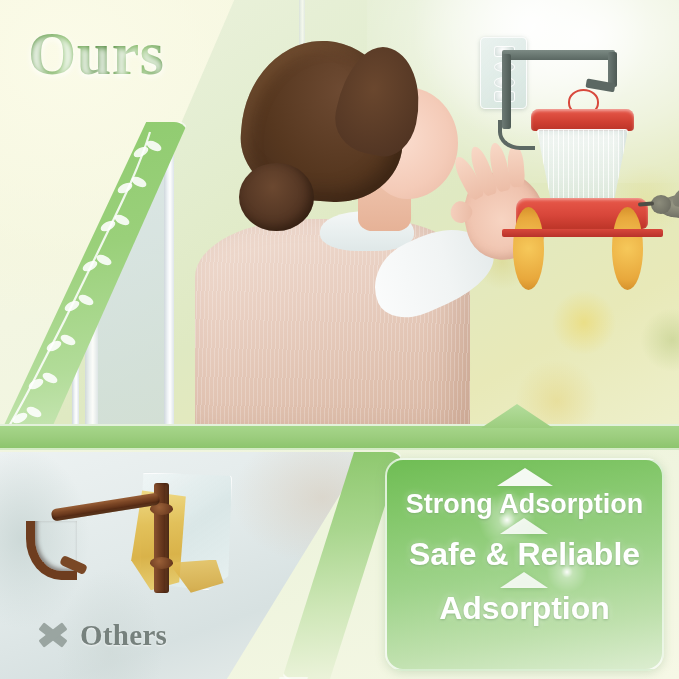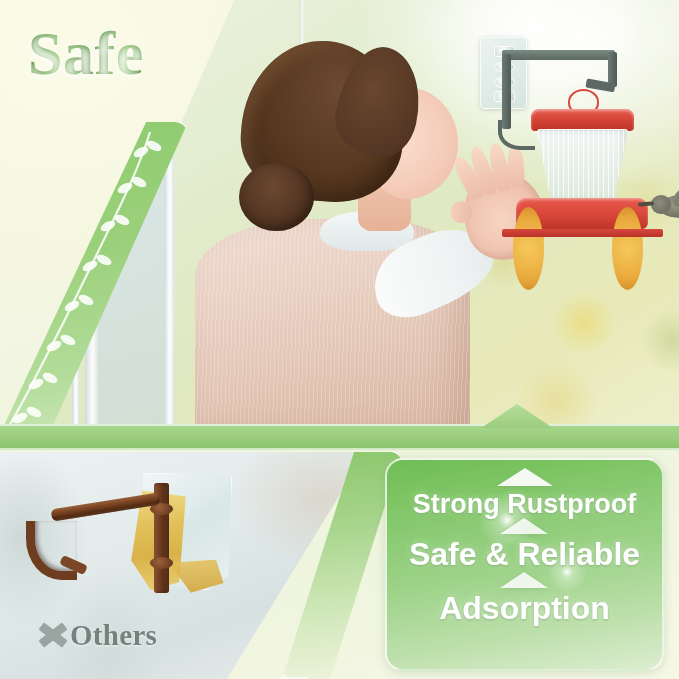--- a/index.html
+++ b/index.html
@@ -396,21 +396,21 @@
     box-shadow:inset 2px -2px 4px rgba(30,14,6,0.45);
   }
   .rust-curve-tip {
     position:absolute; left:18%; top:70%; width:13%; height:8%;
     background:#7a4826; border-radius:4px;
     transform:rotate(24deg);
   }
 
   .others-label {
     position:absolute; left:36px; top:170px;
-    display:flex; align-items:center; 
+    display:flex; align-items:center; gap:10px;
     z-index:3;
   }
   .x-mark { width:34px; height:34px; }
   .others-text {
     font-family:"Liberation Serif", serif;
     font-weight:bold;
     font-size:29px;
     color:#76817d;
     text-shadow:0 1px 2px rgba(255,255,255,0.7);
     letter-spacing:0.3px;
@@ -570,21 +570,21 @@
           <ellipse cx="56" cy="224" rx="8" ry="4.2" transform="rotate(-28 56 224)"></ellipse>
           <ellipse cx="70" cy="218" rx="8" ry="4.2" transform="rotate(26 70 218)"></ellipse>
           <ellipse cx="38" cy="262" rx="8" ry="4.2" transform="rotate(-28 38 262)"></ellipse>
           <ellipse cx="52" cy="256" rx="8" ry="4.2" transform="rotate(26 52 256)"></ellipse>
           <ellipse cx="22" cy="296" rx="8" ry="4.2" transform="rotate(-28 22 296)"></ellipse>
           <ellipse cx="36" cy="290" rx="8" ry="4.2" transform="rotate(26 36 290)"></ellipse>
         </g>
       </svg>
     </div>
 
-    <div class="ours-title">Safe</div>
+    <div class="ours-title">Ours</div>
   </div>
 
   <div class="divider-band"></div>
   <div class="band-notch"></div>
 
   <div class="bottom-section">
 
     <div class="others-photo">
       <div class="others-bg-blur"></div>
 
@@ -615,21 +615,21 @@
     <div class="wedge-inner"></div>
 
     <div class="feature-card">
       <div class="card-sparkle s1"></div>
       <div class="card-sparkle s2"></div>
 
       <div class="feature-list">
 
         <div class="feature-row">
           <div class="arrow-up"></div>
-          <div class="feature-text">Strong Rustproof</div>
+          <div class="feature-text">Strong Adsorption</div>
         </div>
 
         <div class="feature-row">
           <div class="arrow-up small"></div>
           <div class="feature-text small">Safe &amp; Reliable</div>
         </div>
 
         <div class="feature-row">
           <div class="arrow-up small"></div>
           <div class="feature-text small">Adsorption</div>

